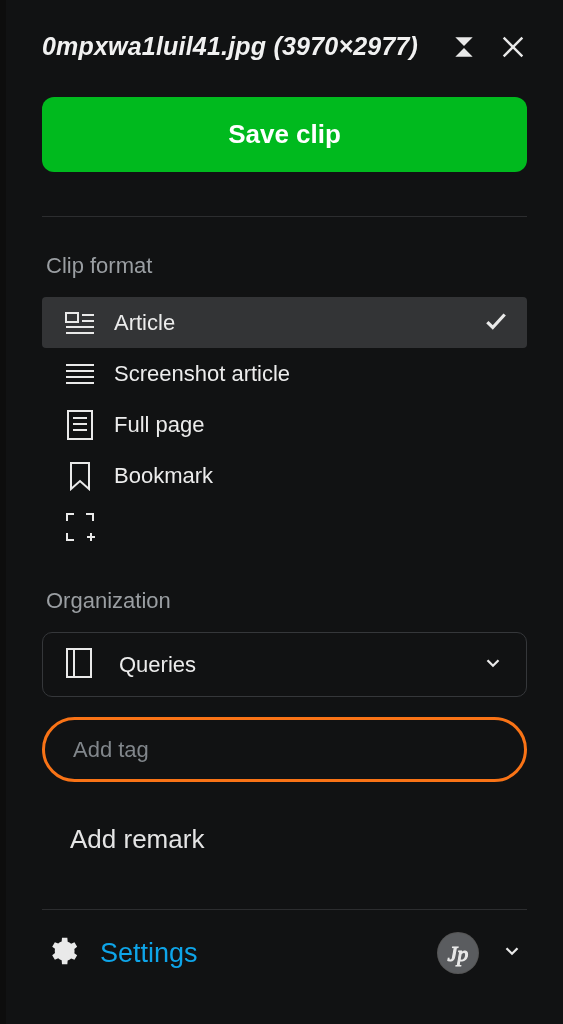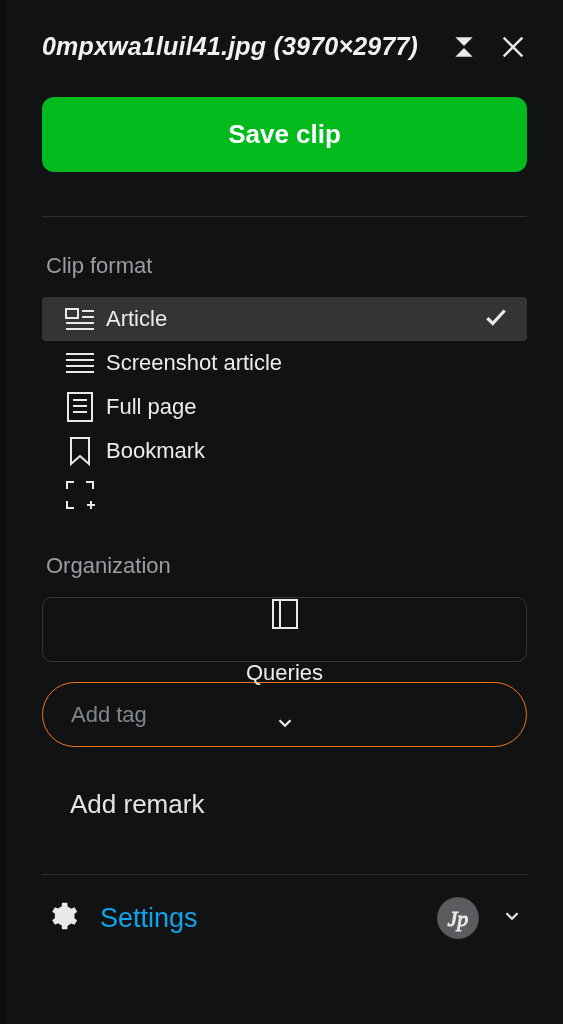--- a/index.html
+++ b/index.html
@@ -30,38 +30,38 @@
     cursor:pointer;
   }
 
   .hr { margin: 44px 36px 0 36px; height:1px; background:#2c2d2f; }
 
   .section-label { color:#9a9ea2; font-size:22px; padding: 36px 63px 18px 40px; }
 
   
   .format-list { padding: 0 36px; }
   .format-item {
-    display:flex; align-items:center; height:44px; border-radius:4px;
-    padding: 0 18px 0 22px; cursor:pointer; gap:10px;
+    display:flex; align-items:center; height:51px; border-radius:4px;
+    padding: 0 18px 0 22px; cursor:pointer; gap:18px;
   }
   .format-item.selected { background:#333436; }
   .format-label { font-size:22px; font-weight:400; color:#ececec; flex:1; }
   .format-icon { width:32px; display:flex; justify-content:center; }
   .check { color:#fff; }
 
   
   .org { padding: 0 36px; }
   .dropdown {
     display:flex; align-items:center; height:65px; border:1px solid #35373a;
-    border-radius:10px; padding:0 22px; gap:26px; cursor:pointer;flex-direction:column;
+    border-radius:10px; padding:0 22px; gap:26px; cursor:pointer;
   }
   .dropdown-label { flex:1; font-size:22px; color:#ececec; }
 
   .tag-input-wrap {
-    margin-top:20px; height:65px; border:1px solid #f97316; border-radius:33px;
+    margin-top:20px; height:65px; border:3px solid #f97316; border-radius:33px;
     display:flex; align-items:center; padding:0 28px;
   }
   .tag-input {
     width:100%; background:transparent; border:none; outline:none;
     color:#e6e6e6; font-size:22px;
   }
   .tag-input::placeholder { color:#81868b; }
 
   .remark {
     margin-top:42px; padding:0 28px 0 28px; color:#e5e5e5; font-size:26px; cursor:text;

